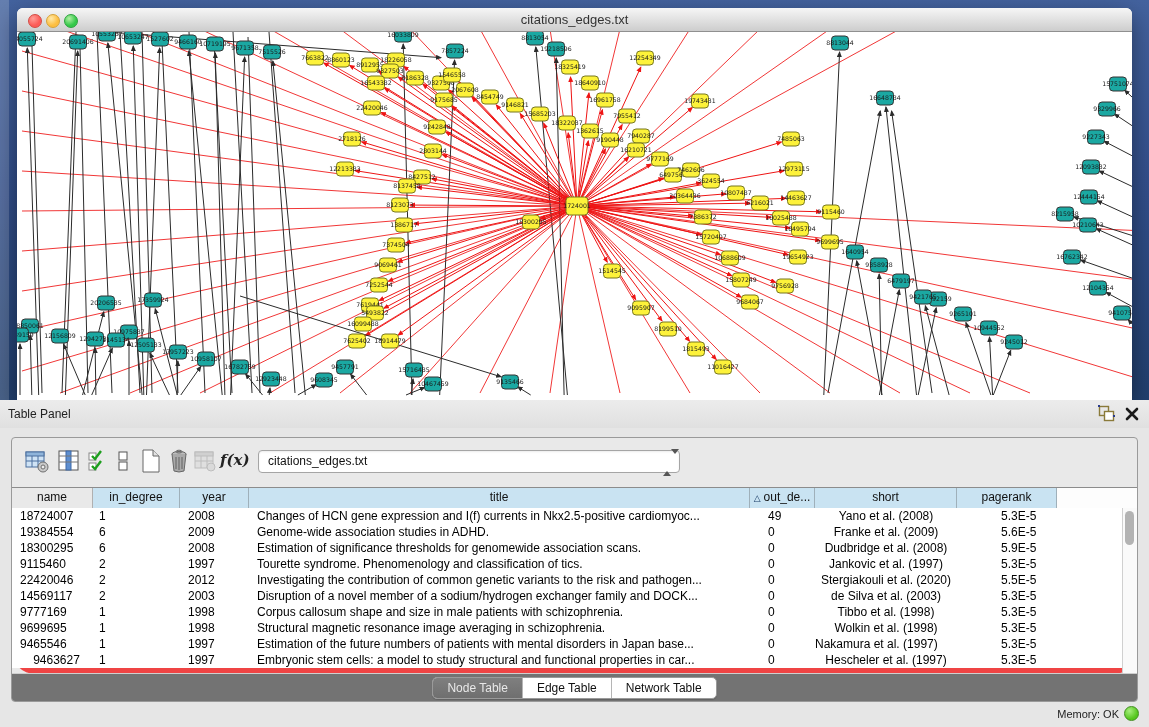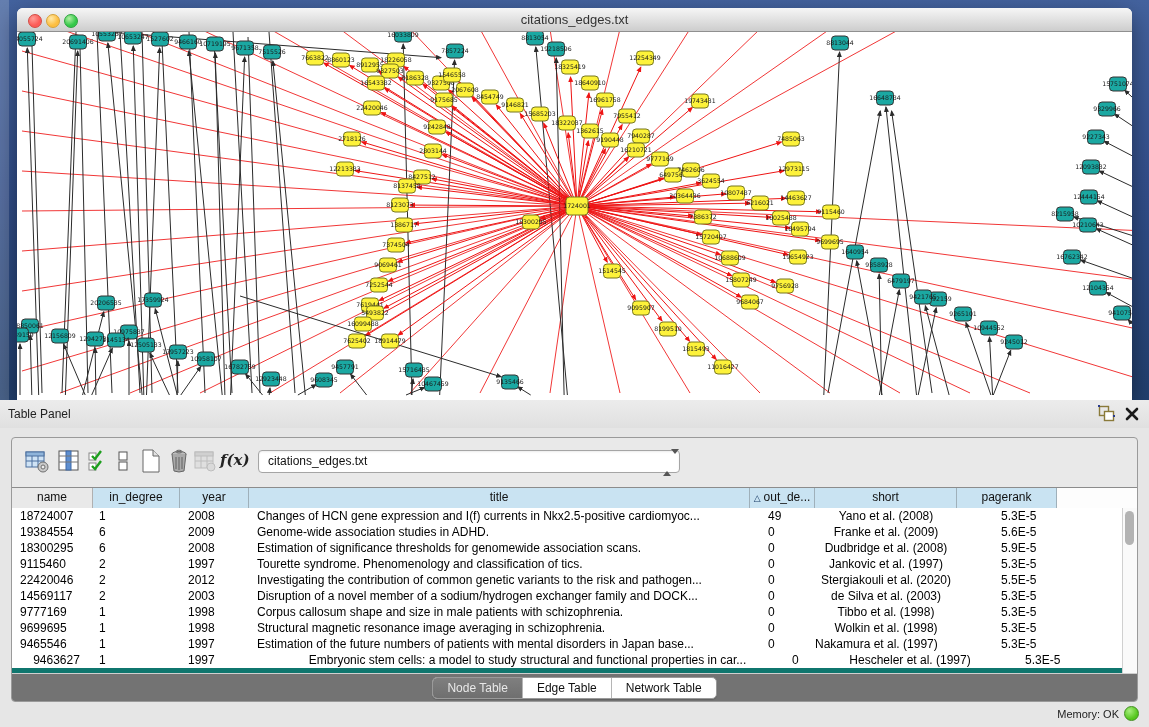--- a/index.html
+++ b/index.html
@@ -33,21 +33,21 @@
   .toolbar{position:relative;height:49px;}
   .tbtn{position:absolute;top:10px;width:26px;height:26px;cursor:default;}
   .combo{position:absolute;left:246px;top:12px;width:420px;height:21px;background:#fff;
     border:1px solid #a5a5a5;border-radius:4px;box-shadow:inset 0 1px 2px rgba(0,0,0,.08);}
   .combo .cval{position:absolute;left:9px;top:3px;font-size:12px;color:#111;}
   .combo .arrs{position:absolute;right:7px;top:3px;width:9px;}
   .arr{width:0;height:0;border-left:4px solid transparent;border-right:4px solid transparent;margin:1px 0;}
   .arr.up{border-bottom:5px solid #555;}
   .arr.down{border-top:5px solid #555;}
   
-  .tablewrap{position:absolute;left:0;top:49px;right:0;bottom:27px;background:#0f766e;}
+  .tablewrap{position:absolute;left:0;top:49px;right:0;bottom:27px;background:#ef4444;border-radius:23px;}
   .thead{display:flex;height:20px;border-top:1px solid #8c8c8c;border-bottom:1px solid #8c8c8c;}
   .th{box-sizing:border-box;height:20px;line-height:19px;font-size:12px;color:#111;
     text-align:center;background:#c9e3f2;border-right:1px solid #9fb0ba;overflow:hidden;white-space:nowrap;}
   .th.gray{background:#e9e9e9;border-right:1px solid #b0b0b0;}
   .th.fill{background:#fdfdfd;border-right:none;flex:1;}
   .sort-tri{color:#1a3c66;font-size:9px;margin-right:3px;}
   .tbody{position:absolute;left:0;top:21px;right:14px;bottom:0;overflow:hidden;}
   .trow{display:flex;height:16px;line-height:16px;font-size:12px;color:#000;background:#fff;}
   .td{box-sizing:border-box;overflow:hidden;white-space:nowrap;text-overflow:ellipsis;}
   .vscroll{position:absolute;right:0;top:21px;width:14px;bottom:0;background:#fafafa;border-left:1px solid #d0d0d0;}
@@ -926,21 +926,21 @@
             <div class="td" style="width: 69px; text-align: left; padding-left: 8px;">1997</div>
             <div class="td" style="width: 501px; text-align: left; padding-left: 8px;">Estimation of the future numbers of patients with mental disorders in Japan base...</div>
             <div class="td" style="width: 65px; text-align: left; padding-left: 18px;">0</div>
             <div class="td" style="width: 142px; text-align: left;">Nakamura et al. (1997)</div>
             <div class="td" style="width: 100px; text-align: left; padding-left: 44px;">5.3E-5</div>
           </div>
           <div class="trow">
             <div class="td" style="width: 81px; text-align: center; padding-left: 8px;">9463627</div>
             <div class="td" style="width: 87px; text-align: left; padding-left: 6px;">1</div>
             <div class="td" style="width: 69px; text-align: left; padding-left: 8px;">1997</div>
-            <div class="td" style="width: 501px; text-align: center; padding-left: 8px; margin-left: 24px;">Embryonic stem cells: a model to study structural and functional properties in car...</div>
+            <div class="td" style="width: 501px; text-align: left; padding-left: 8px;">Embryonic stem cells: a model to study structural and functional properties in car...</div>
             <div class="td" style="width: 65px; text-align: left; padding-left: 18px;">0</div>
             <div class="td" style="width: 142px; text-align: center;">Hescheler et al. (1997)</div>
             <div class="td" style="width: 100px; text-align: left; padding-left: 44px;">5.3E-5</div>
           </div>
         </div>
       <div class="vscroll">
         <div class="vthumb"></div>
       </div>
     </div>
 

